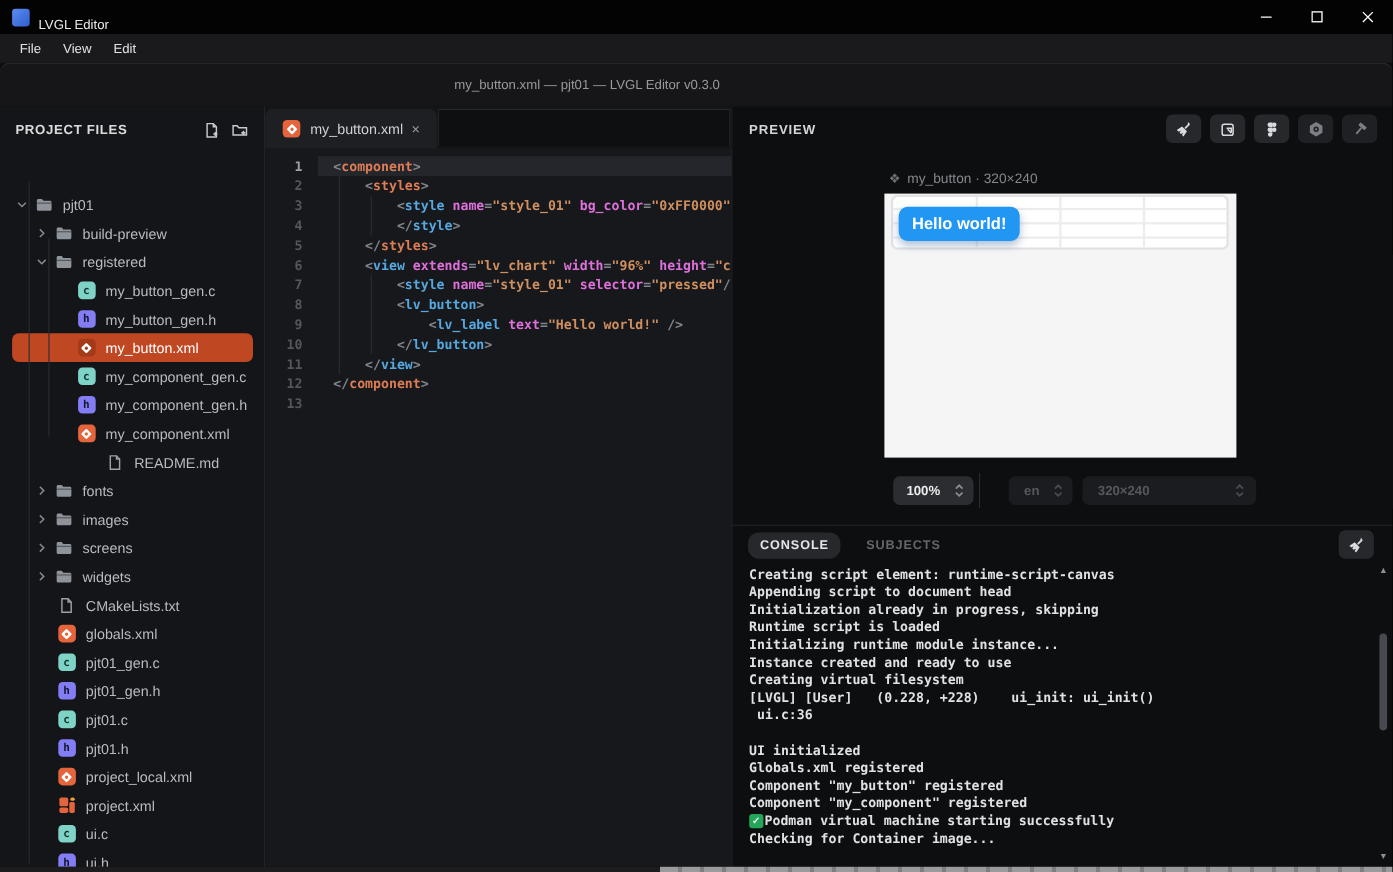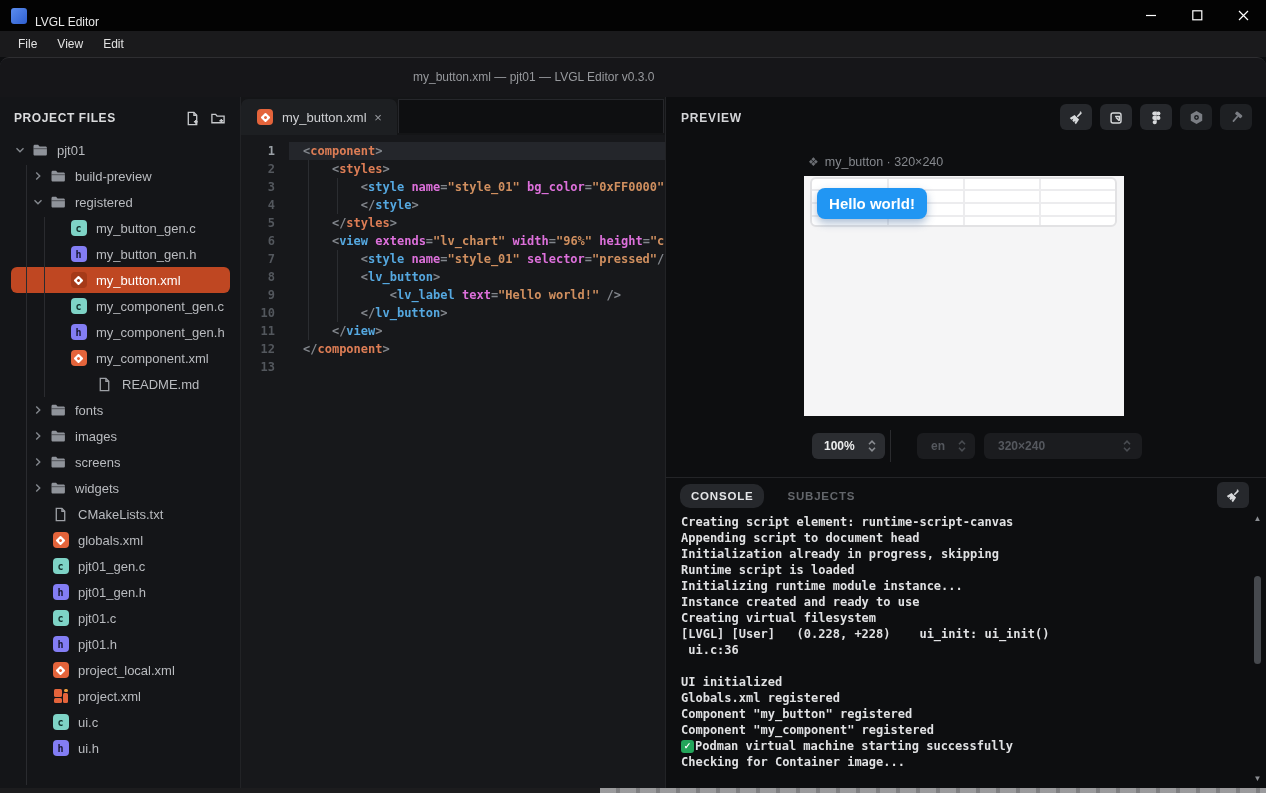--- a/index.html
+++ b/index.html
@@ -199,21 +199,21 @@
       </span>
       <span class="hd-icon-btn">
         <svg width="16" height="15" viewBox="0 0 16 16" fill="none" stroke="currentColor" stroke-width="1.4">
           <path d="M1.5 3.5h4l1.5 2h7.5v7h-13z"></path>
             <path d="M11.5 8.5v4M9.5 10.5h4" stroke-width="1.6"></path>
         </svg>
       </span>
       <span class="spacer-right"></span>
     </div>
     <div class="tree">
-        <div class="tree-row" style="padding-left: 12px;">
+        <div class="tree-row" style="padding-left: 12px; margin-top: 36px;">
           <span class="chev">
             <svg width="14" height="14" viewBox="0 0 16 16">
               <path d="M4 6l4 4 4-4" fill="none" stroke="currentColor" stroke-width="1.6"></path>
             </svg>
           </span>
           <span class="t-icon">
             <svg width="16" height="16" viewBox="0 0 16 16">
               <path fill="#8f939a" d="M1.5 4.2c0-.8.6-1.4 1.4-1.4h3.2l1.5 1.8h5.9c.8 0 1.4.6 1.4 1.4v6.2c0 .8-.6 1.4-1.4 1.4H2.9c-.8 0-1.4-.6-1.4-1.4z"></path>
               <rect x="1.5" y="6.2" width="13.4" height="1" fill="#141518" opacity=".5"></rect>
             </svg>

